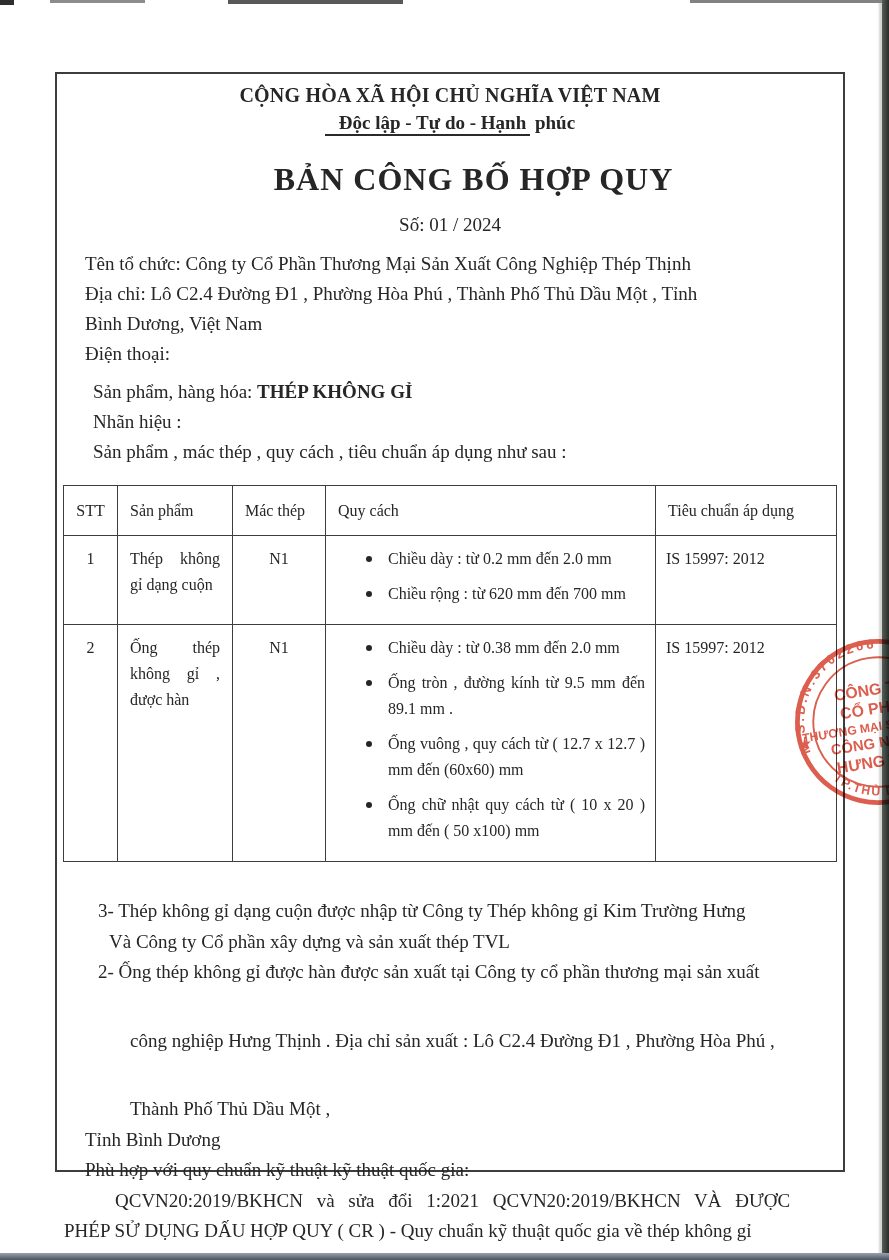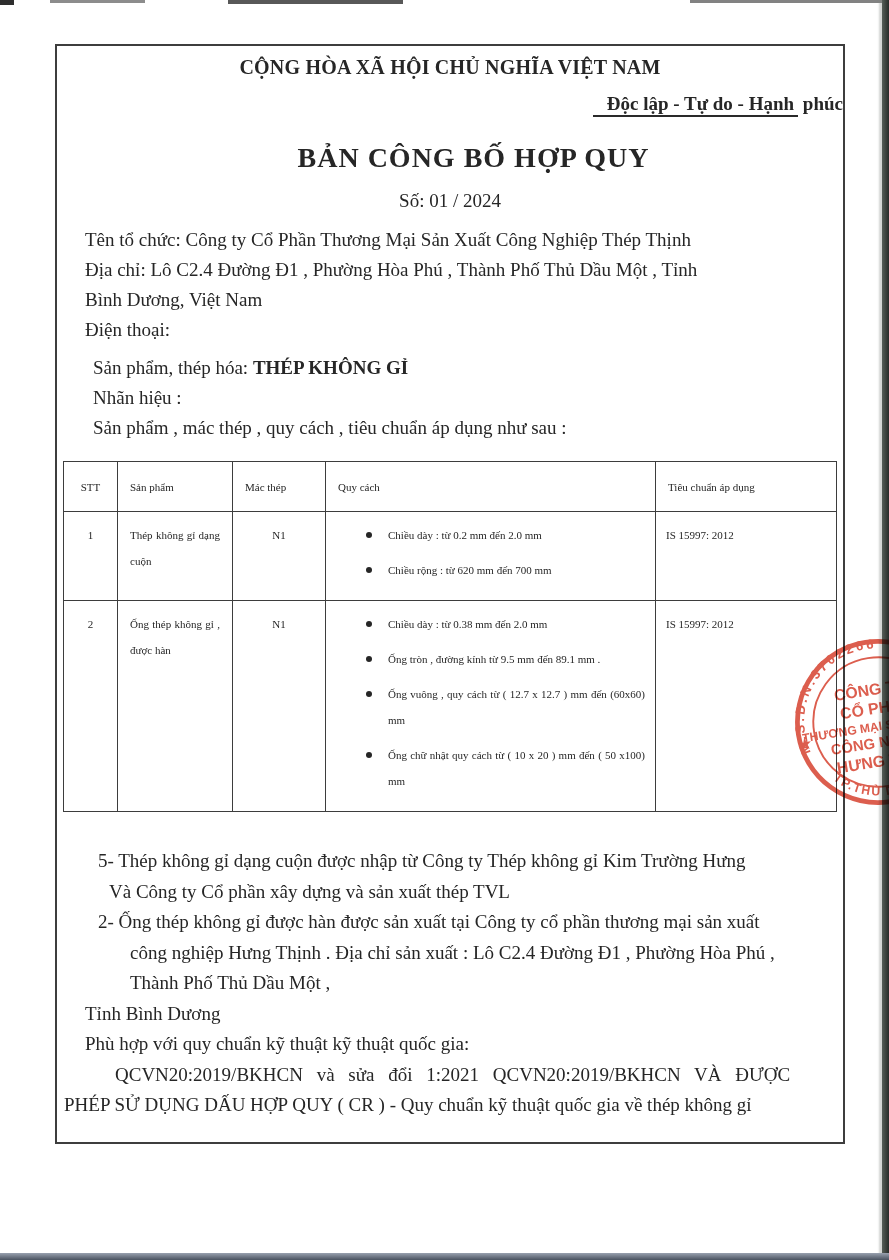--- a/index.html
+++ b/index.html
@@ -10,54 +10,54 @@
   }
   
   .dash{position:absolute;background:#2e2e2e;}
   .band-right{position:absolute;top:0;right:0;width:7px;height:1260px;
     background:linear-gradient(to left,#272c28,#565e58);
     box-shadow:-3px 0 2px rgba(130,135,130,.35);}
   .band-bottom{position:absolute;left:0;bottom:0;width:889px;height:7px;
     background:linear-gradient(to bottom,#99a1af,#49525f);}
   .ink{position:absolute;background:#3b51bd;opacity:.7;border-radius:2px;}
   
-  .page{position:absolute;left:55px;top:44px;width:786px;height:1096px;
+  .page{position:absolute;left:55px;top:72px;width:786px;height:1096px;
     border:2px solid #3d3d3d;background:#fff;}
   .center{text-align:center;}
   .republic{font-weight:bold;font-size:20px;letter-spacing:.2px;margin-top:10px;}
-  .motto{font-weight:bold;font-size:19px;margin-top:14px;text-align:right;}
+  .motto{font-weight:bold;font-size:19px;margin-top:5px;}
   .motto .u{border-bottom:2px solid #2a2a2a;padding:0 4px 1px 14px;}
-  .doc-title{font-size:28px;font-weight:bold;letter-spacing:1px;margin-top:27px;margin-left:47px;}
+  .doc-title{font-size:32px;font-weight:bold;letter-spacing:1px;margin-top:27px;margin-left:47px;}
   .doc-number{font-size:19px;margin-top:16px;}
   .info{margin-top:13px;font-size:19px;}
   .ln{line-height:30px;padding-left:28px;}
   .pl36{padding-left:36px;}
   .b{font-weight:bold;}
   
   table.spec-table{border-collapse:collapse;margin:18px 0 0 6px;width:773px;
-    table-layout:fixed;font-size:11px;}
+    table-layout:fixed;font-size:16px;}
   .spec-table th,.spec-table td{border:1.7px solid #3d3d3d;vertical-align:top;}
   .spec-table th{font-weight:normal;text-align:left;height:41px;
     vertical-align:middle;padding:4px 12px;}
   .spec-table th.h-stt{text-align:center;padding:4px 2px;}
   .spec-table td{padding:10px 10px 8px 10px;line-height:26px;}
   .c-stt{text-align:center;}
   .c-prod{text-align:justify;padding:10px 12px 8px 12px !important;}
   .c-grade{text-align:center;}
   .c-spec{padding-right:8px !important;}
   .spec{display:flex;margin-bottom:9px;line-height:26px;}
   .dot{flex:0 0 auto;width:6px;height:6px;border-radius:50%;background:#262626;
     margin:10px 16px 0 30px;}
   .spec-text{flex:1;text-align:justify;padding-right:2px;}
   
   .notes{margin-top:34px;font-size:19px;}
   .notes .ln{line-height:30.5px;}
   .i98{padding-left:41px;}
   .i87{padding-left:30px;margin-left:22px;}
-  .i130{padding-left:73px;}
+  .i130{padding-left:73px;margin-top:38px;}
   .i84{}
   .i64{padding-left:7px;}
   .spread{word-spacing:9px;padding-left:58px;}
   
   .stamp{position:absolute;left:772px;top:616px;width:212px;height:212px;
     color:#d9503f;opacity:.92;mix-blend-mode:multiply;pointer-events:none;}
   .stamp svg{display:block;}
   .stamp text{fill:currentColor;font-family:"Liberation Sans", sans-serif;font-weight:bold;}
 </style>
 </head>
@@ -81,21 +81,21 @@
 
   <div class="center doc-title">BẢN CÔNG BỐ HỢP QUY</div>
 
   <div class="center doc-number">Số: 01 / 2024</div>
 
   <div class="info">
     <div class="ln">Tên tổ chức: Công ty Cổ Phần Thương Mại Sản Xuất Công Nghiệp Thép Thịnh</div>
     <div class="ln">Địa chỉ: Lô C2.4 Đường Đ1 , Phường Hòa Phú , Thành Phố Thủ Dầu Một , Tỉnh</div>
     <div class="ln">Bình Dương, Việt Nam</div>
     <div class="ln">Điện thoại:</div>
-    <div class="ln pl36" style="margin-top:8px;"><span>Sản phẩm, thép hóa: </span><span class="b">THÉP KHÔNG GỈ</span></div>
+    <div class="ln pl36" style="margin-top:8px;"><span>Sản phẩm, hàng hóa: </span><span class="b">THÉP KHÔNG GỈ</span></div>
     <div class="ln pl36">Nhãn hiệu :</div>
     <div class="ln pl36">Sản phẩm , mác thép , quy cách , tiêu chuẩn áp dụng như sau :</div>
   </div>
 
   <table class="spec-table">
     <colgroup>
       <col style="width:54px">
         <col style="width:115px">
         <col style="width:93px">
       <col style="width:330px">
@@ -160,21 +160,21 @@
                   <span class="spec-text">Ống chữ nhật quy cách từ ( 10 x 20 ) mm đến ( 50 x100) mm</span>
                 </div>
               </div>
           </td>
           <td class="c-std">IS 15997: 2012</td>
         </tr>
       </tbody>
   </table>
 
   <div class="notes">
-    <div class="ln i98">5- Thép không gỉ dạng cuộn được nhập từ Công ty Thép không gỉ Kim Trường Hưng</div>
+    <div class="ln i98">3- Thép không gỉ dạng cuộn được nhập từ Công ty Thép không gỉ Kim Trường Hưng</div>
     <div class="ln i87">Và Công ty Cổ phần xây dựng và sản xuất thép TVL</div>
     <div class="ln i98">2- Ống thép không gỉ được hàn được sản xuất tại Công ty cổ phần thương mại sản xuất</div>
     <div class="ln i130">công nghiệp Hưng Thịnh . Địa chỉ sản xuất : Lô C2.4 Đường Đ1 , Phường Hòa Phú ,</div>
     <div class="ln i130">Thành Phố Thủ Dầu Một ,</div>
     <div class="ln i84">Tỉnh Bình Dương</div>
     <div class="ln i84">Phù hợp với quy chuẩn kỹ thuật kỹ thuật quốc gia:</div>
     <div class="ln spread">QCVN20:2019/BKHCN và sửa đổi 1:2021 QCVN20:2019/BKHCN VÀ ĐƯỢC</div>
     <div class="ln i64">PHÉP SỬ DỤNG DẤU HỢP QUY ( CR ) -  Quy chuẩn kỹ thuật quốc gia về thép không gỉ</div>
   </div>
 

